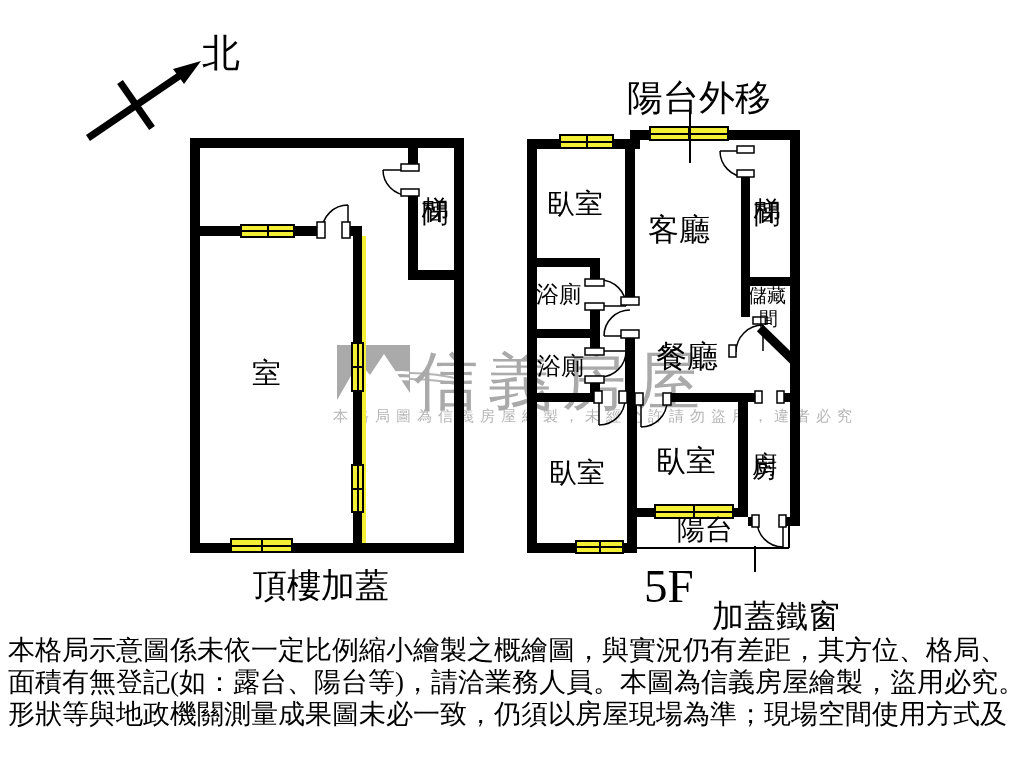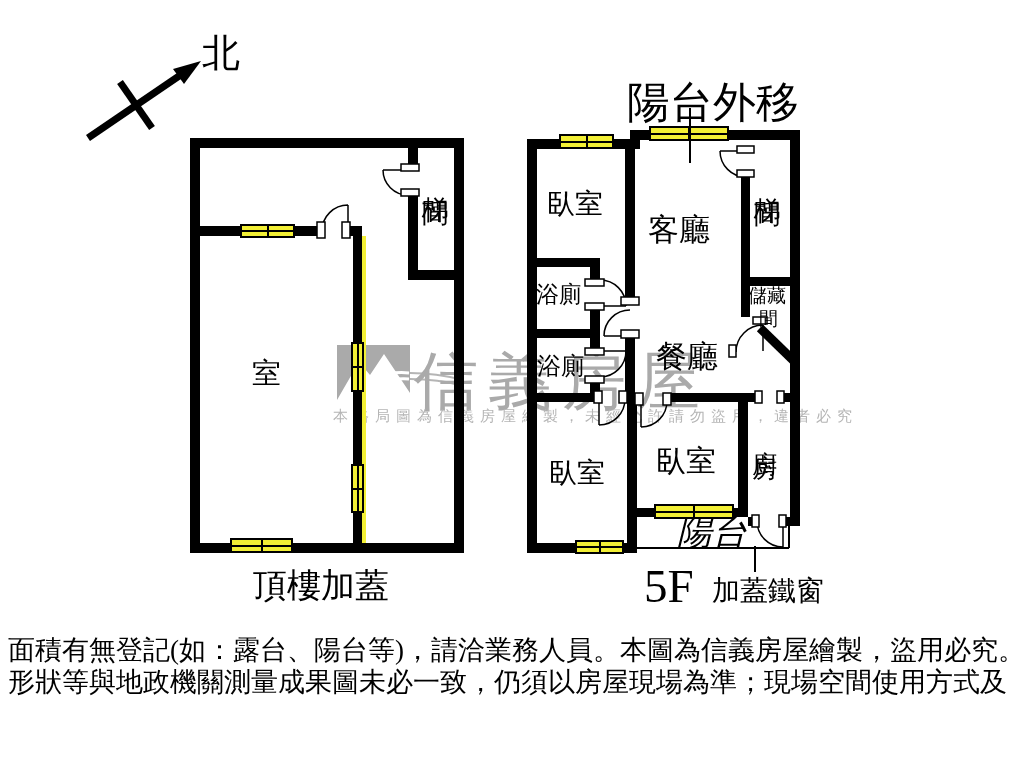--- a/index.html
+++ b/index.html
@@ -145,35 +145,36 @@
         <rect x="777" y="391" width="7" height="12"></rect>
     </g>
   </svg>
 
   <div class="lbl" style="left:202px;top:34px;font-size:38px;">北</div>
 
   <div class="lbl" style="left:252px;top:358px;font-size:29px;">室</div>
   <div class="lbl v" style="left:421px;top:175px;font-size:27px;">梯間</div>
   <div class="lbl" style="left:253px;top:568px;font-size:34px;">頂樓加蓋</div>
 
-  <div class="lbl" style="left:627px;top:80px;font-size:43px;">陽台外移</div>
+  <div class="lbl" style="left:627px;top:80px;font-size:36px;">陽台外移</div>
   <div class="lbl" style="left:547px;top:189px;font-size:28px;">臥室</div>
   <div class="lbl" style="left:648px;top:214px;font-size:31px;">客廳</div>
   <div class="lbl v" style="left:753px;top:176px;font-size:27px;">梯間</div>
   <div class="lbl" style="left:536px;top:283px;font-size:23px;">浴廁</div>
   <div class="lbl" style="left:748px;top:286px;font-size:19px;">儲藏</div>
   <div class="lbl" style="left:759px;top:309px;font-size:19px;">間</div>
   <div class="lbl" style="left:656px;top:341px;font-size:31px;text-align:center;">餐廳</div>
   <div class="lbl" style="left:537px;top:354px;font-size:24px;">浴廁</div>
   <div class="lbl" style="left:549px;top:458px;font-size:28px;">臥室</div>
   <div class="lbl" style="left:656px;top:445px;font-size:30px;">臥室</div>
   <div class="lbl v" style="left:751px;top:430px;font-size:25px;">廚房</div>
-  <div class="lbl" style="left:677px;top:515px;font-size:35px;font-style:italic;">陽台</div>
+  <div class="lbl" style="left:677px;top:515px;font-size:28px;">陽台</div>
 
   <div class="lbl" style="left:644px;top:562px;font-size:47px;">5F</div>
-  <div class="lbl" style="left:712px;top:576px;font-size:28px;">加蓋鐵窗</div>
+  <div class="lbl" style="left:712px;top:600px;font-size:32px;">加蓋鐵窗</div>
 
   <div id="disclaimer">
+    <div>本格局示意圖係未依一定比例縮小繪製之概繪圖，與實況仍有差距，其方位、格局、</div>
     <div>面積有無登記(如：露台、陽台等)，請洽業務人員。本圖為信義房屋繪製，盜用必究。</div>
     <div>形狀等與地政機關測量成果圖未必一致，仍須以房屋現場為準；現場空間使用方式及</div>
   </div>
 
 </div>
 
 </body></html>

